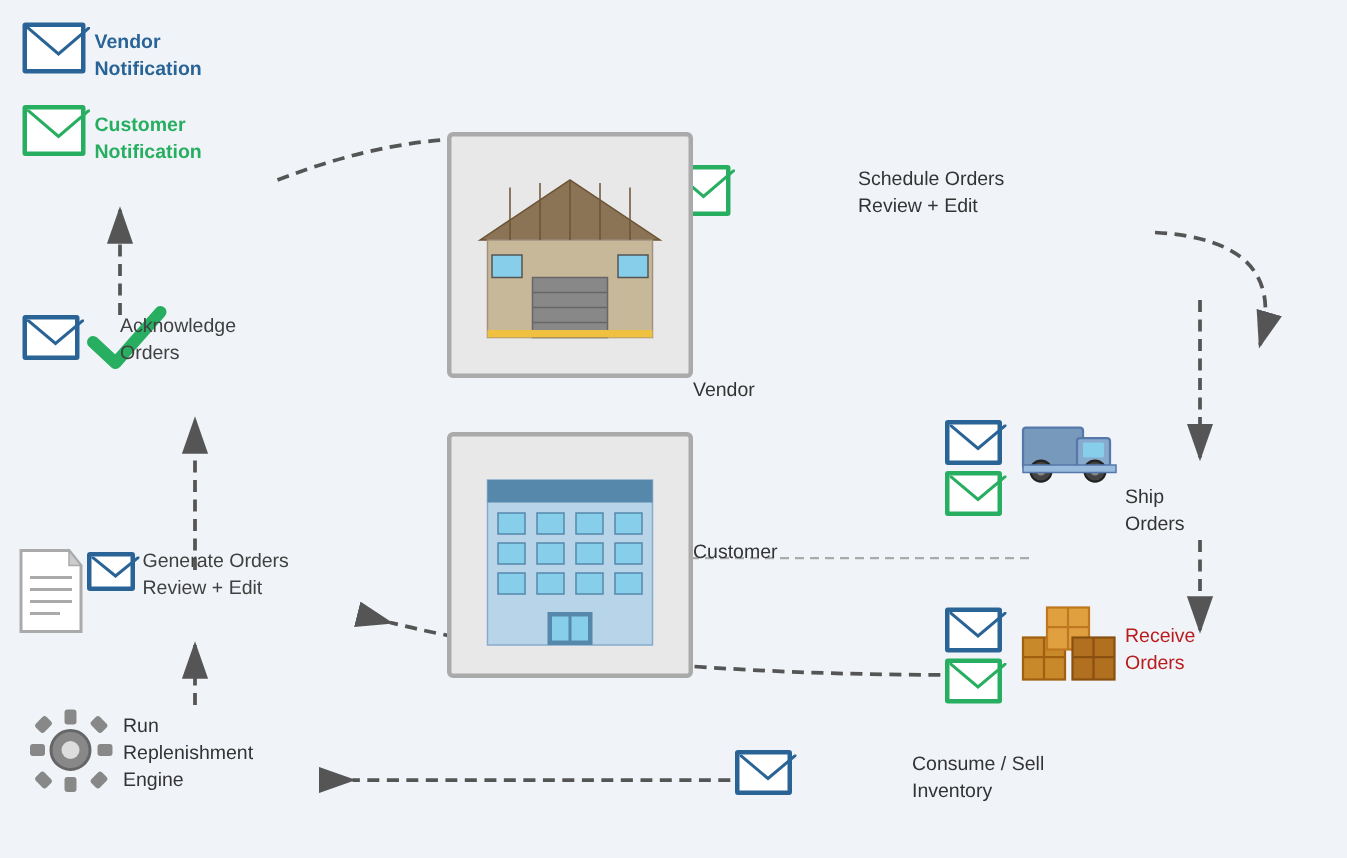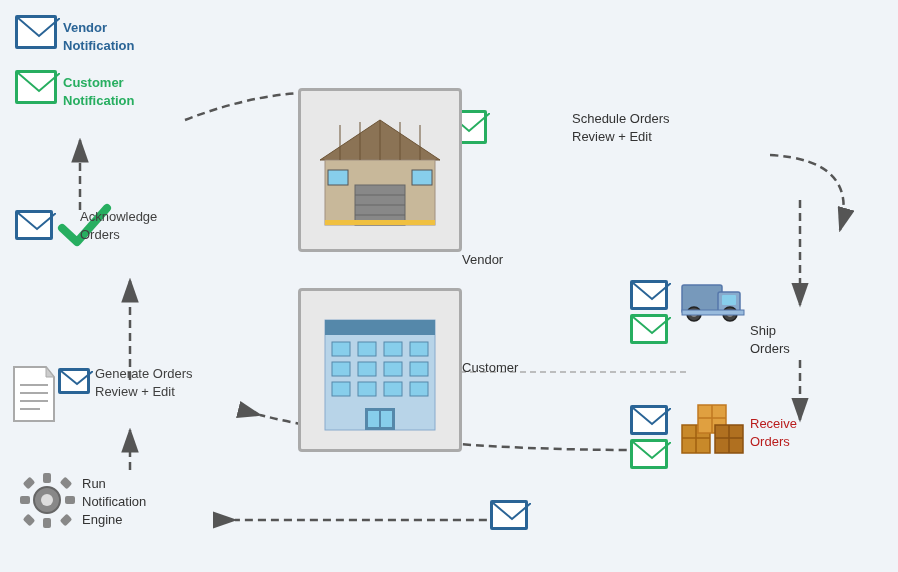--- a/index.html
+++ b/index.html
@@ -266,25 +266,27 @@
       <rect x="5" y="28" width="10" height="8" rx="2" fill="#888"></rect>
       <rect x="50" y="28" width="10" height="8" rx="2" fill="#888"></rect>
 
       <rect x="10" y="10" width="8" height="10" rx="2" fill="#888" transform="rotate(45 14 15)"></rect>
       <rect x="47" y="10" width="8" height="10" rx="2" fill="#888" transform="rotate(-45 51 15)"></rect>
       <rect x="10" y="47" width="8" height="10" rx="2" fill="#888" transform="rotate(-45 14 52)"></rect>
       <rect x="47" y="47" width="8" height="10" rx="2" fill="#888" transform="rotate(45 51 52)"></rect>
     </svg>
   </div>
   <div style="position:absolute; left:82px; top:475px; font-size:13px; color:#333; white-space:pre-line; line-height:1.4;">Run
-Notification
+Replenishment
 Engine</div>
 
   <div style="position:absolute; left:490px; top:500px;">
     <div style="width:38px; height:30px; border:3px solid #2a6496; background:white; border-radius:2px; position:relative;">
       <svg width="38" height="30" viewBox="0 0 38 30" style="position:absolute;top:0;left:0;">
         <polyline points="0,0 19,16 38,0" stroke="#2a6496" stroke-width="2" fill="none"></polyline>
       </svg>
     </div>
   </div>
 
+  <div style="position:absolute; left:608px; top:500px; font-size:13px; color:#333; white-space:pre-line; line-height:1.4;">Consume / Sell
+Inventory</div>
 
 </div>
 
 </body></html>

